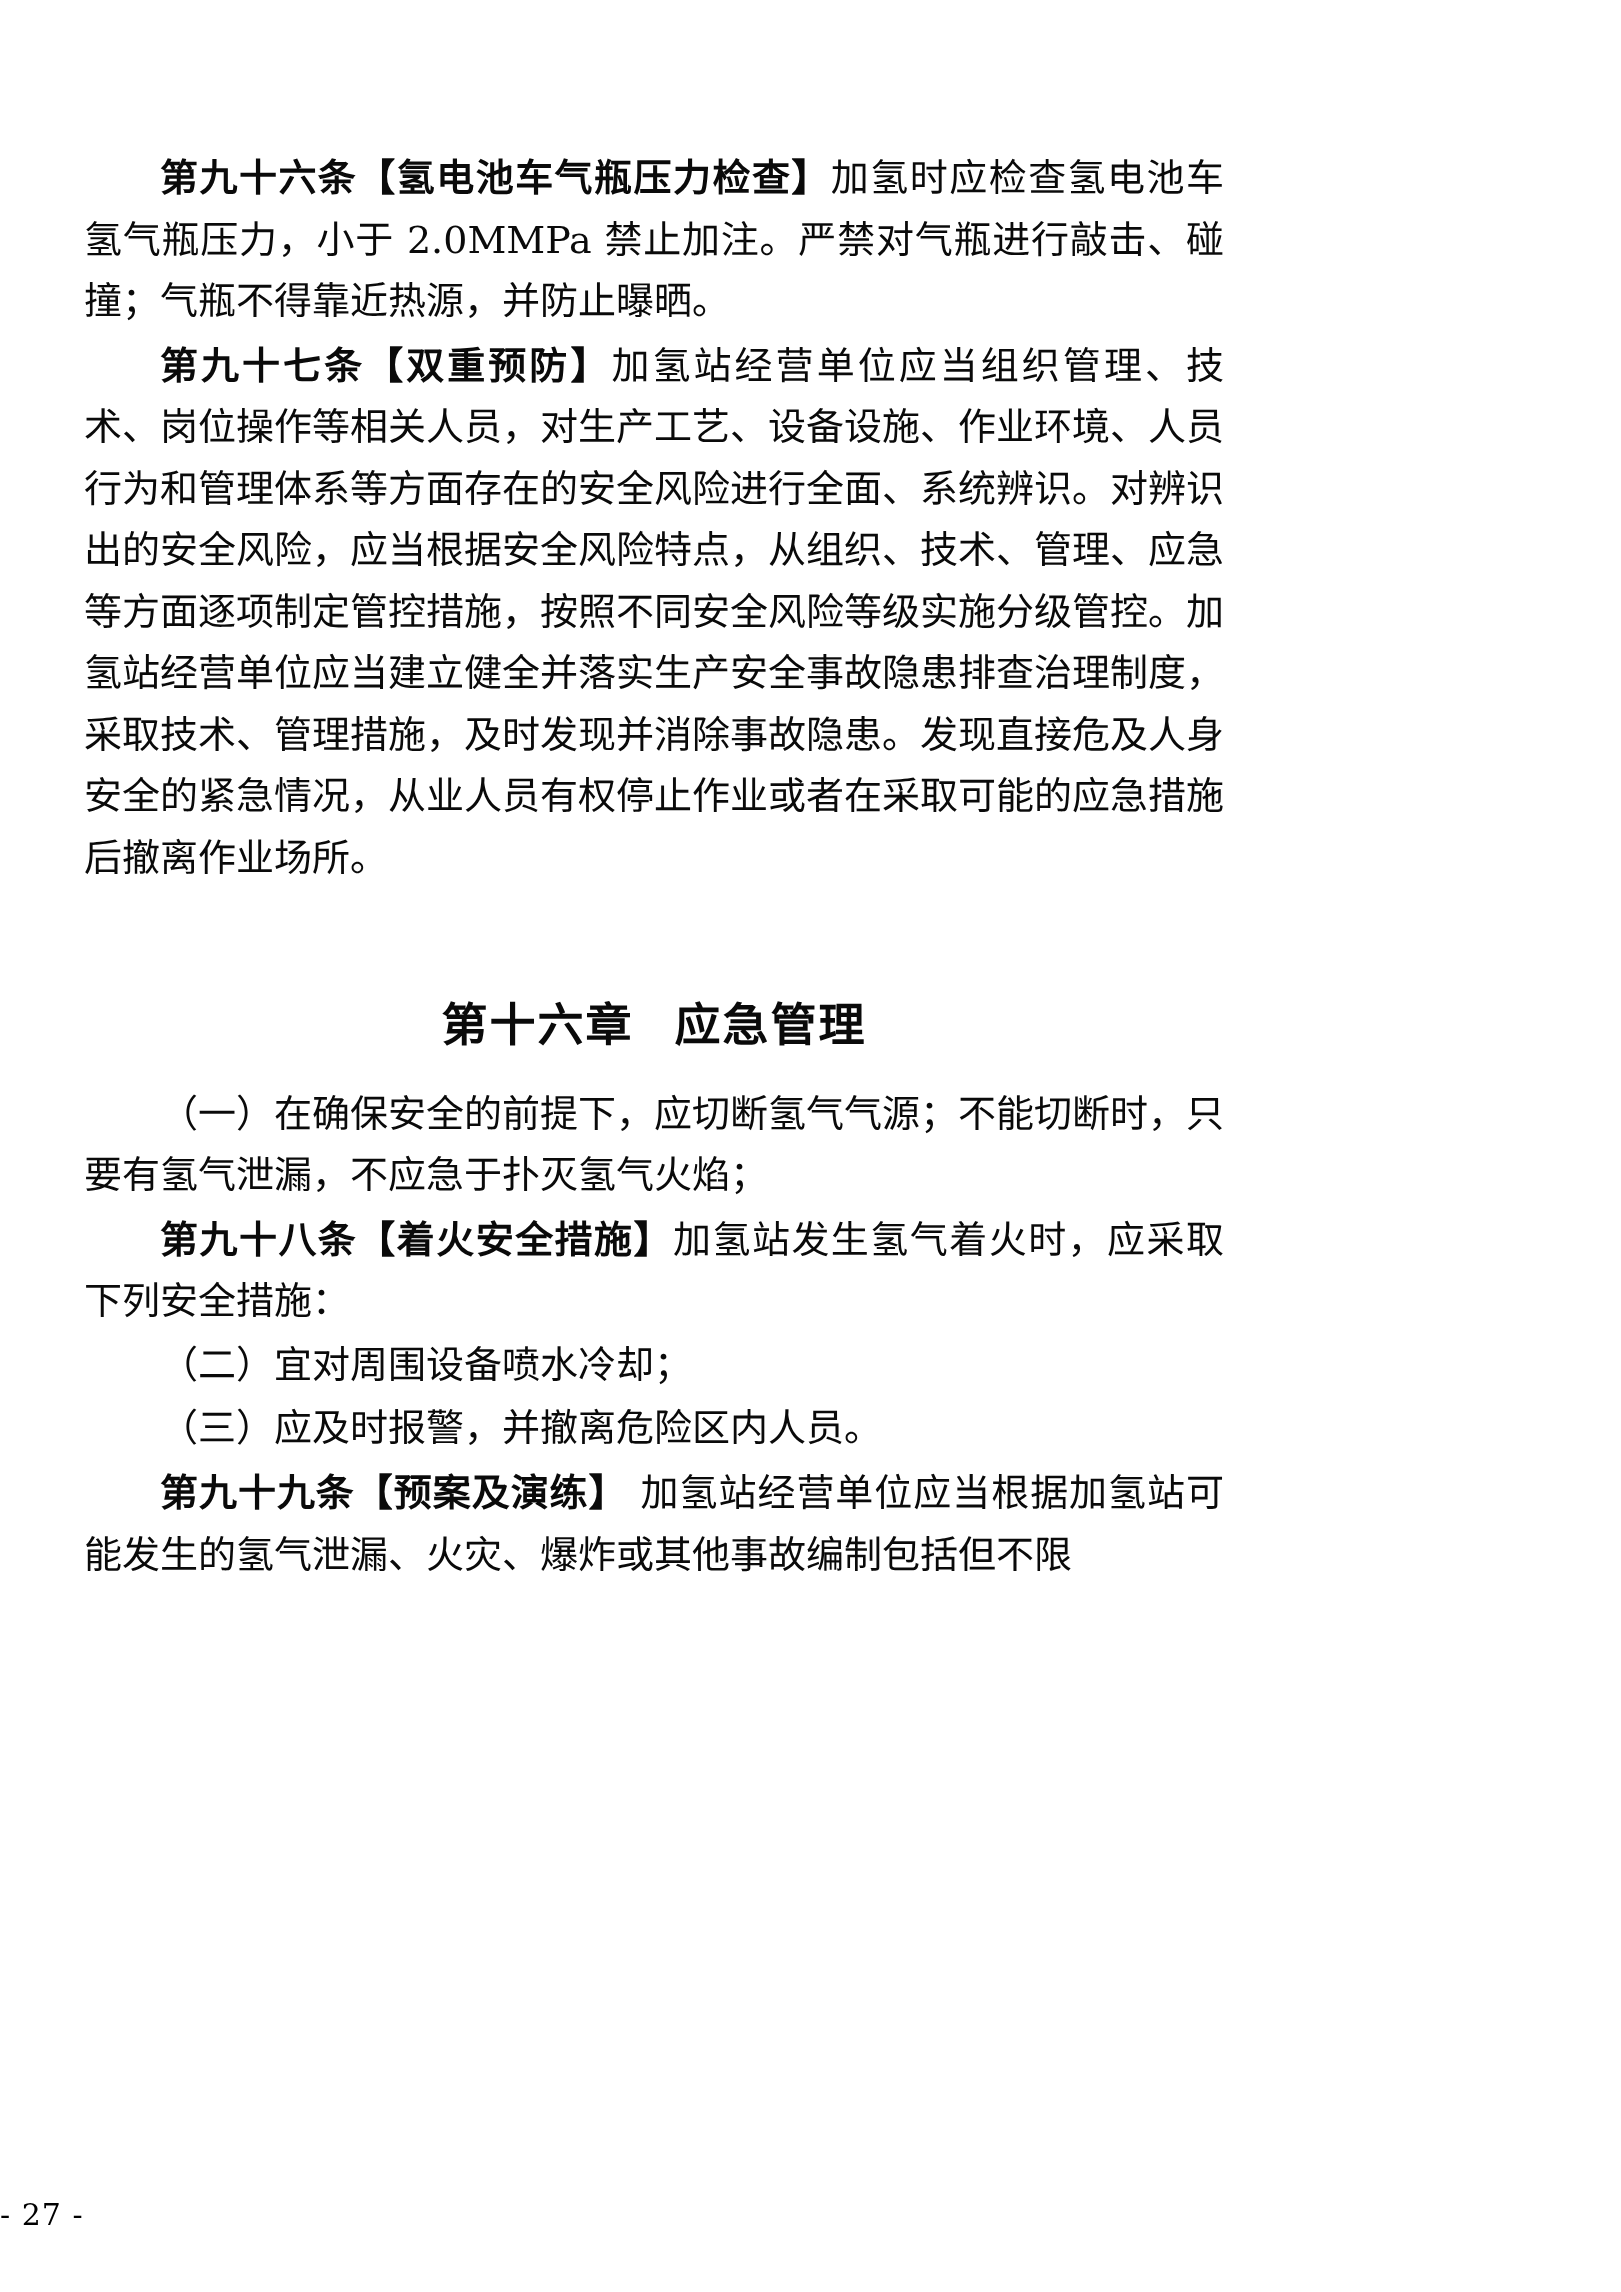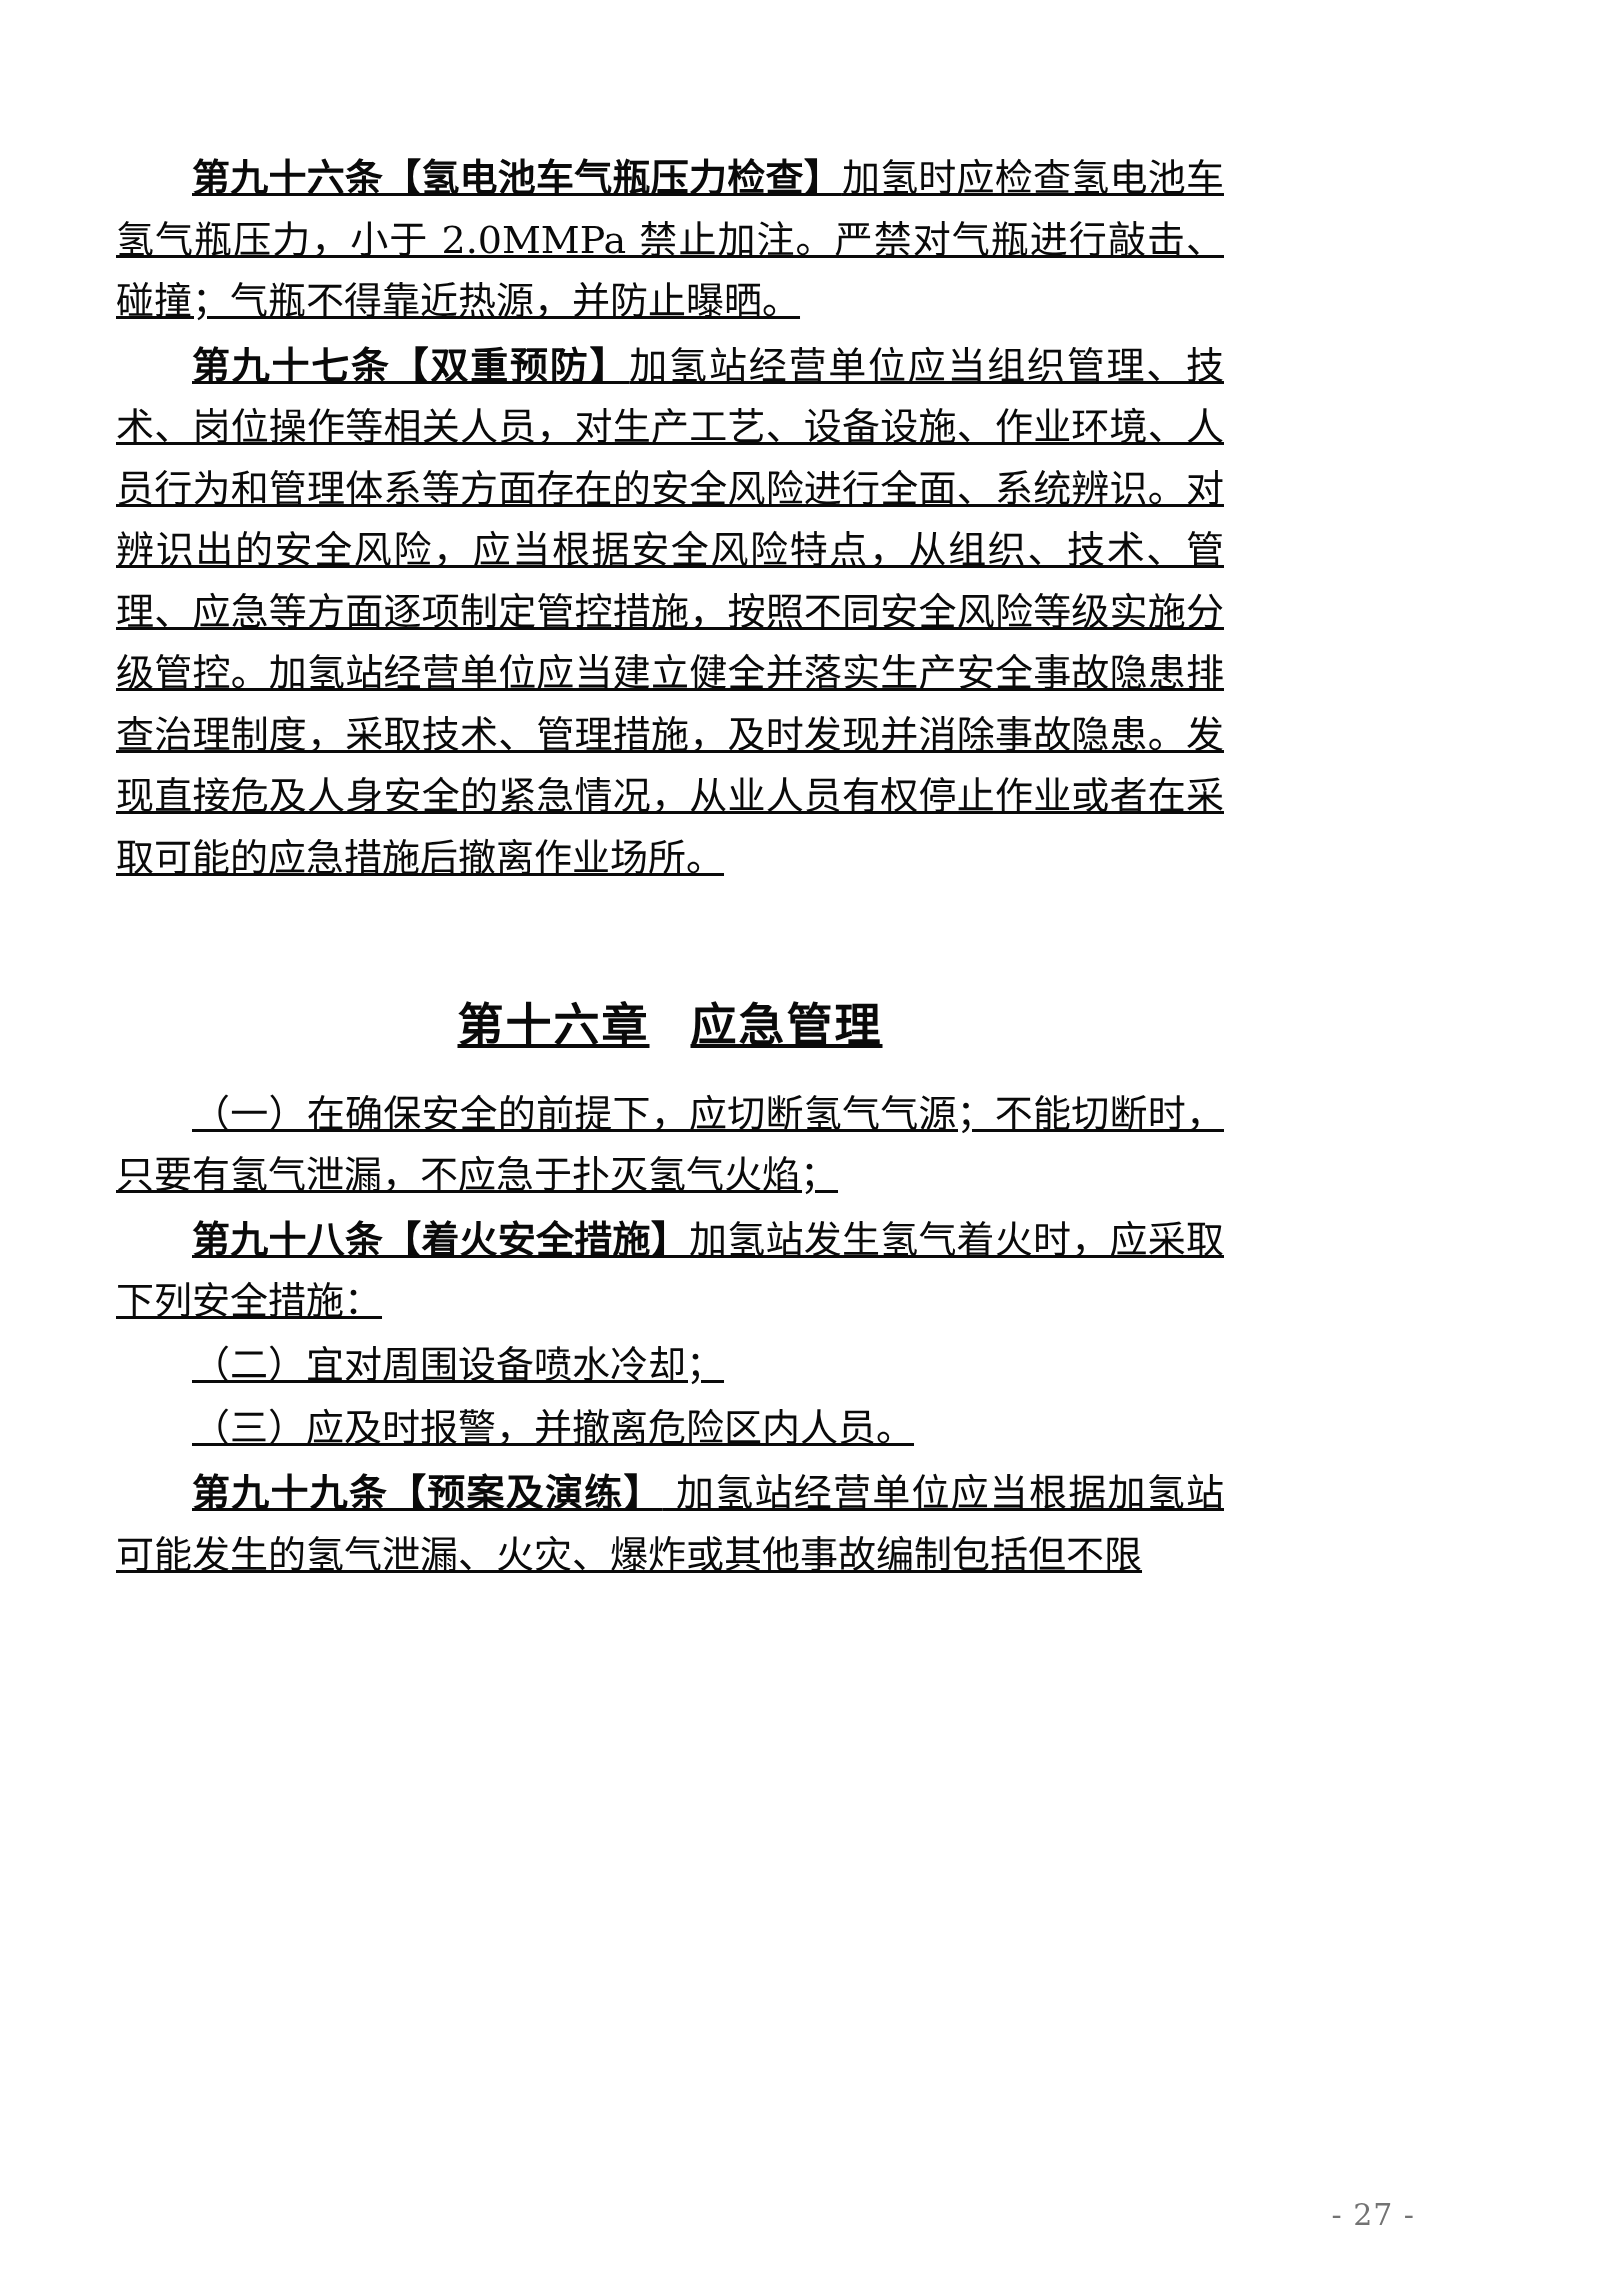--- a/index.html
+++ b/index.html
@@ -12,23 +12,22 @@
     height: 2293px;
     font-family: "DejaVu Serif", "Liberation Serif", serif;
     color: #0a0a0a;
     position: relative;
     overflow: hidden;
   }
   .page {
     box-sizing: border-box;
     width: 1415px;
     height: 2293px;
-    padding: 147px 191px 0 116px;
+    padding: 147px 191px 0 84px;
     position: relative;
-    text-decoration: underline;
   }
   .doc-body {
     font-size: 38px;
     line-height: 1.62;
     text-align: justify;
     text-justify: inter-ideograph;
   }
   p.para {
     margin: 0 0 2px 0;
     text-indent: 2em;
@@ -48,24 +47,24 @@
     width: 41px;
   }
   .spacer-lg {
     height: 37px;
   }
   .page-number {
     position: absolute;
     left: 0;
     right: 0;
     bottom: 61px;
-    text-align: right;
+    text-align: left;
     font-size: 30px;
     font-family: "DejaVu Serif", "Liberation Serif", serif;
-    color: #737373;
+    color: #000000;
     letter-spacing: 1px;
   }
 </style>
 </head>
 <body>
 
 <div class="page">
   <div class="doc-body">
 
     <p class="para"><span class="art-title">第九十六条【氢电池车气瓶压力检查】</span><span>加氢时应检查氢电池车氢气瓶压力，小于 2.0MMPa 禁止加注。严禁对气瓶进行敲击、碰撞；气瓶不得靠近热源，并防止曝晒。</span></p>

